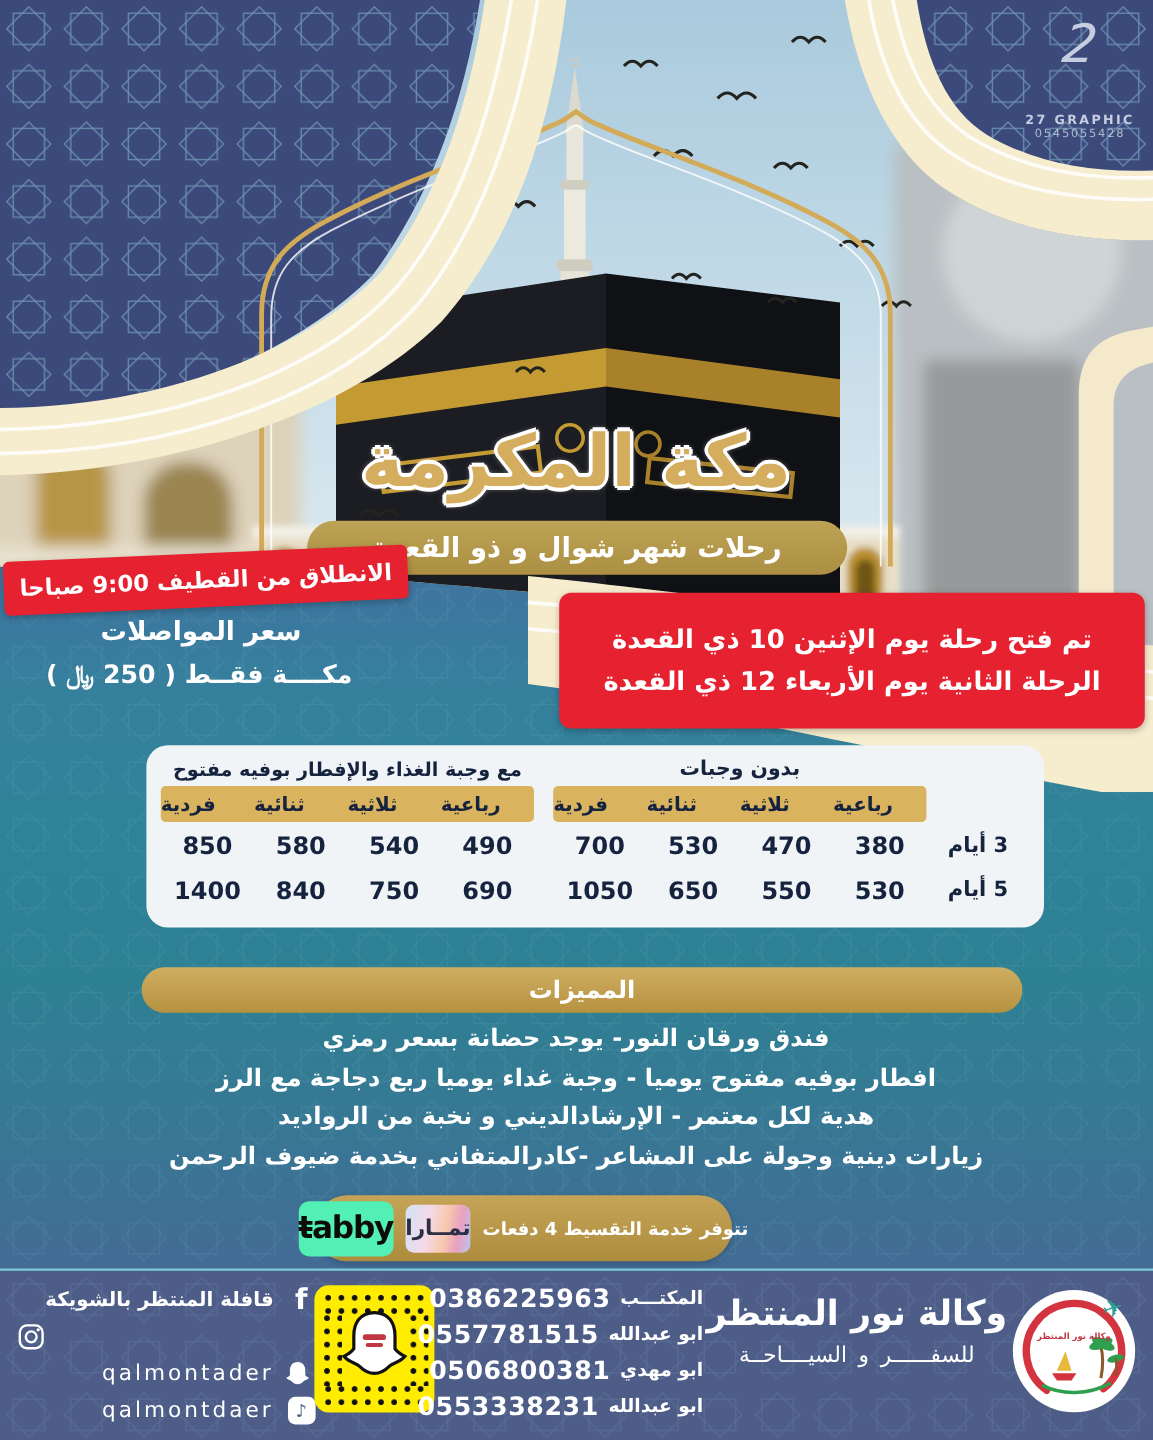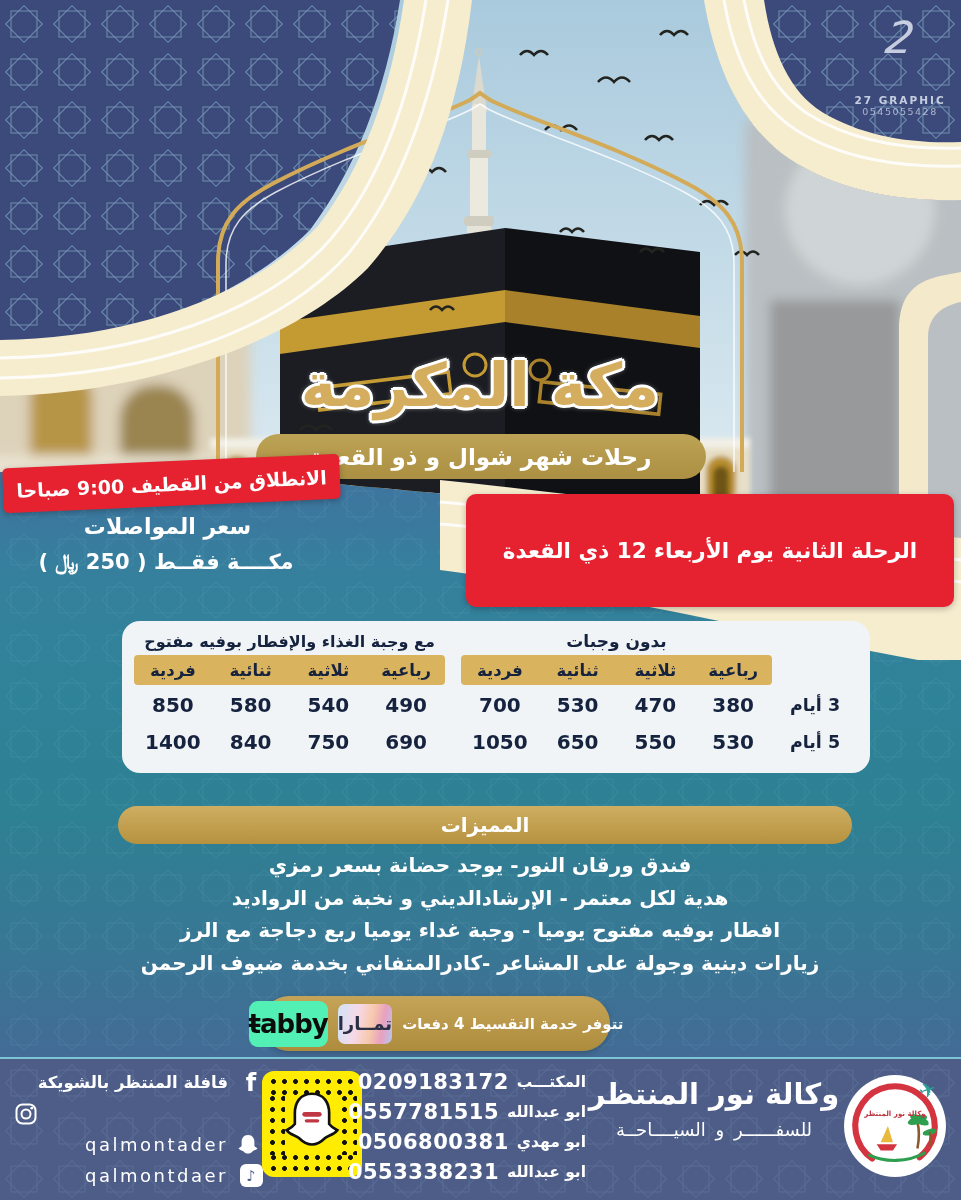--- a/index.html
+++ b/index.html
@@ -41,21 +41,21 @@
 
   
   .price-card{position:absolute;left:122px;top:621px;width:748px;height:152px;background:#f1f4f7;border-radius:18px;z-index:2;
     padding:10px 12px 8px;box-sizing:border-box;direction:rtl;color:#16233f;}
   .p-row{display:flex;align-items:center;}
   .p-spacer{width:86px;flex:none;}
   .p-gap{width:16px;flex:none;}
   .p-group{flex:4;text-align:center;font-weight:bold;font-size:17px;}
   .p-group.small{font-size:16px;}
   .p-strip{flex:4;display:flex;background:#d9b35e;border-radius:4px;height:30px;align-items:center;margin-top:4px;}
-  .p-strip span{flex:1;text-align:center;font-weight:bold;font-size:16.5px;}
+  .p-strip span{flex:1;text-align:left;font-weight:bold;font-size:16.5px;}
   .p-cell{flex:1;text-align:center;font-weight:bold;font-size:20px;}
   .p-label{width:86px;flex:none;text-align:center;font-weight:bold;font-size:17.5px;}
   .p-data{height:35px;margin-top:2px;}
 
   .features-pill{position:absolute;left:118px;top:806px;width:734px;height:38px;border-radius:19px;z-index:2;
     background:linear-gradient(180deg,#cfae62,#b6923f);display:flex;align-items:center;justify-content:center;
     color:#fff;font-weight:bold;font-size:20px;direction:rtl;}
   .features-list{position:absolute;left:40px;top:849px;width:880px;z-index:2;direction:rtl;text-align:center;
     color:#fff;font-weight:bold;font-size:20px;line-height:32.5px;}
 
@@ -255,20 +255,21 @@
   </div>
 
   <div class="title">مكة المكرمة</div>
   <div class="subtitle-banner">رحلات شهر شوال و ذو القعدة</div>
 
   <div class="note-depart">الانطلاق من القطيف 9:00 صباحا</div>
   <div class="transport-title">سعر المواصلات</div>
   <div class="transport-detail">مكــــة فقــط ( 250 ﷼ )</div>
 
   <div class="announce">
+    <div>تم فتح رحلة يوم الإثنين 10 ذي القعدة</div>
     <div>الرحلة الثانية يوم الأربعاء 12 ذي القعدة</div>
   </div>
 
   <div class="price-card">
     <div class="p-row">
       <div class="p-spacer"></div>
       <div class="p-group">بدون وجبات</div>
       <div class="p-gap"></div>
       <div class="p-group small">مع وجبة الغذاء والإفطار بوفيه مفتوح</div>
     </div>
@@ -310,22 +311,22 @@
       <div class="p-cell">690</div>
       <div class="p-cell">750</div>
       <div class="p-cell">840</div>
       <div class="p-cell">1400</div>
     </div>
   </div>
 
   <div class="features-pill">المميزات</div>
   <div class="features-list">
     <div>فندق ورقان النور- يوجد حضانة بسعر رمزي</div>
+    <div>افطار بوفيه مفتوح يوميا - وجبة غداء يوميا ربع دجاجة مع الرز</div>
     <div>هدية لكل معتمر - الإرشادالديني و نخبة من الرواديد</div>
-    <div>افطار بوفيه مفتوح يوميا - وجبة غداء يوميا ربع دجاجة مع الرز</div>
     <div>زيارات دينية وجولة على المشاعر -كادرالمتفاني بخدمة ضيوف الرحمن</div>
   </div>
 
   <div class="installment">
     <div class="inst-text">تتوفر خدمة التقسيط 4 دفعات</div>
     <div class="chip-tamara">تمــارا</div>
     <div class="chip-tabby">ŧabby</div>
   </div>
 
   <div class="footer">
@@ -369,21 +370,21 @@
       <svg width="58" height="70" viewBox="0 0 24 28">
         <path d="M12,1.5 C6.8,1.5 4.9,5.5 4.9,9.5 L4.9,14 C4,15.2 2.9,15.9 1.5,16.6 C3.2,18.8 5.6,18.8 6.7,19.9 C8.4,21.6 9.8,22.5 12,22.5 C14.2,22.5 15.6,21.6 17.3,19.9 C18.4,18.8 20.8,18.8 22.5,16.6 C21.1,15.9 20,15.2 19.1,14 L19.1,9.5 C19.1,5.5 17.2,1.5 12,1.5 Z" fill="#fff" stroke="#111" stroke-width="1.1"></path>
         <rect x="8" y="9" width="8" height="2" rx="1" fill="#c03642"></rect>
         <rect x="9" y="12" width="6" height="1.4" rx=".7" fill="#c03642"></rect>
       </svg>
     </div>
 
     <div class="phones">
       <div class="ph-row">
         <span class="ph-label">المكتـــب</span>
-        <span class="ph-num">0209183172</span>
+        <span class="ph-num">0386225963</span>
       </div>
       <div class="ph-row">
         <span class="ph-label">ابو عبدالله</span>
         <span class="ph-num">0557781515</span>
       </div>
       <div class="ph-row">
         <span class="ph-label">ابو مهدي</span>
         <span class="ph-num">0506800381</span>
       </div>
       <div class="ph-row">

